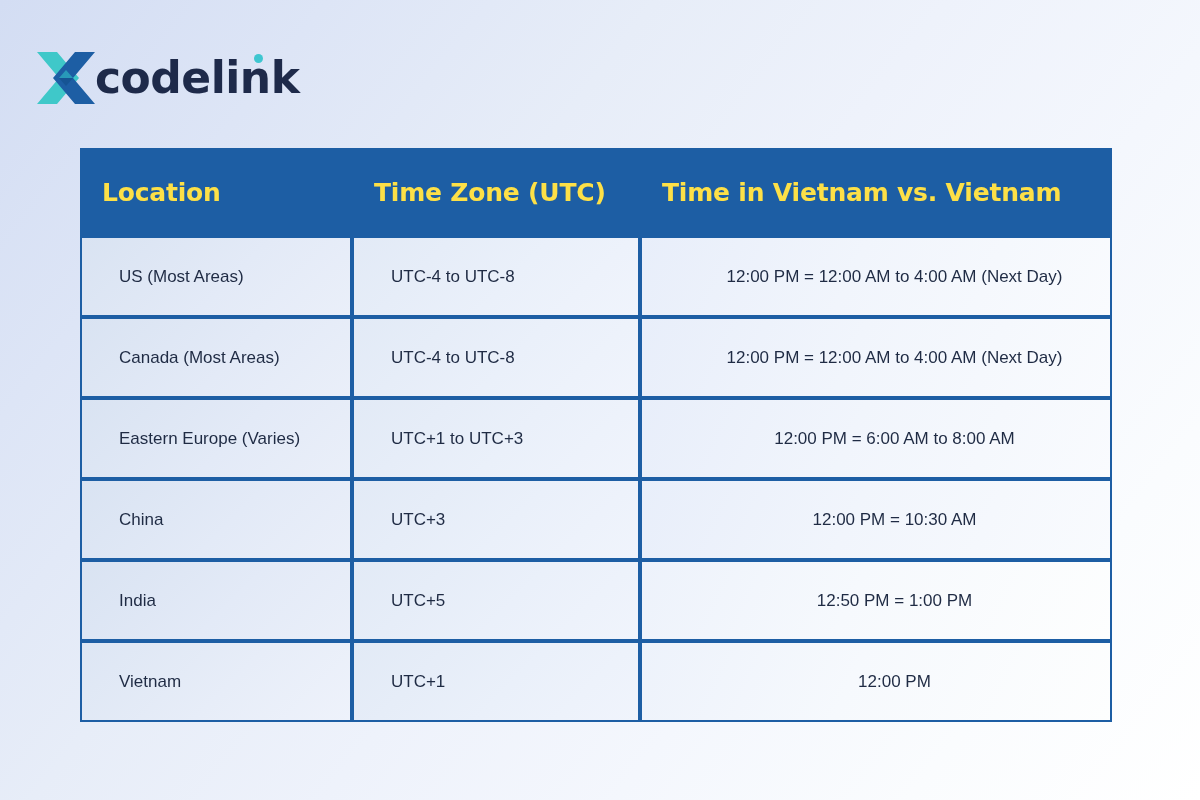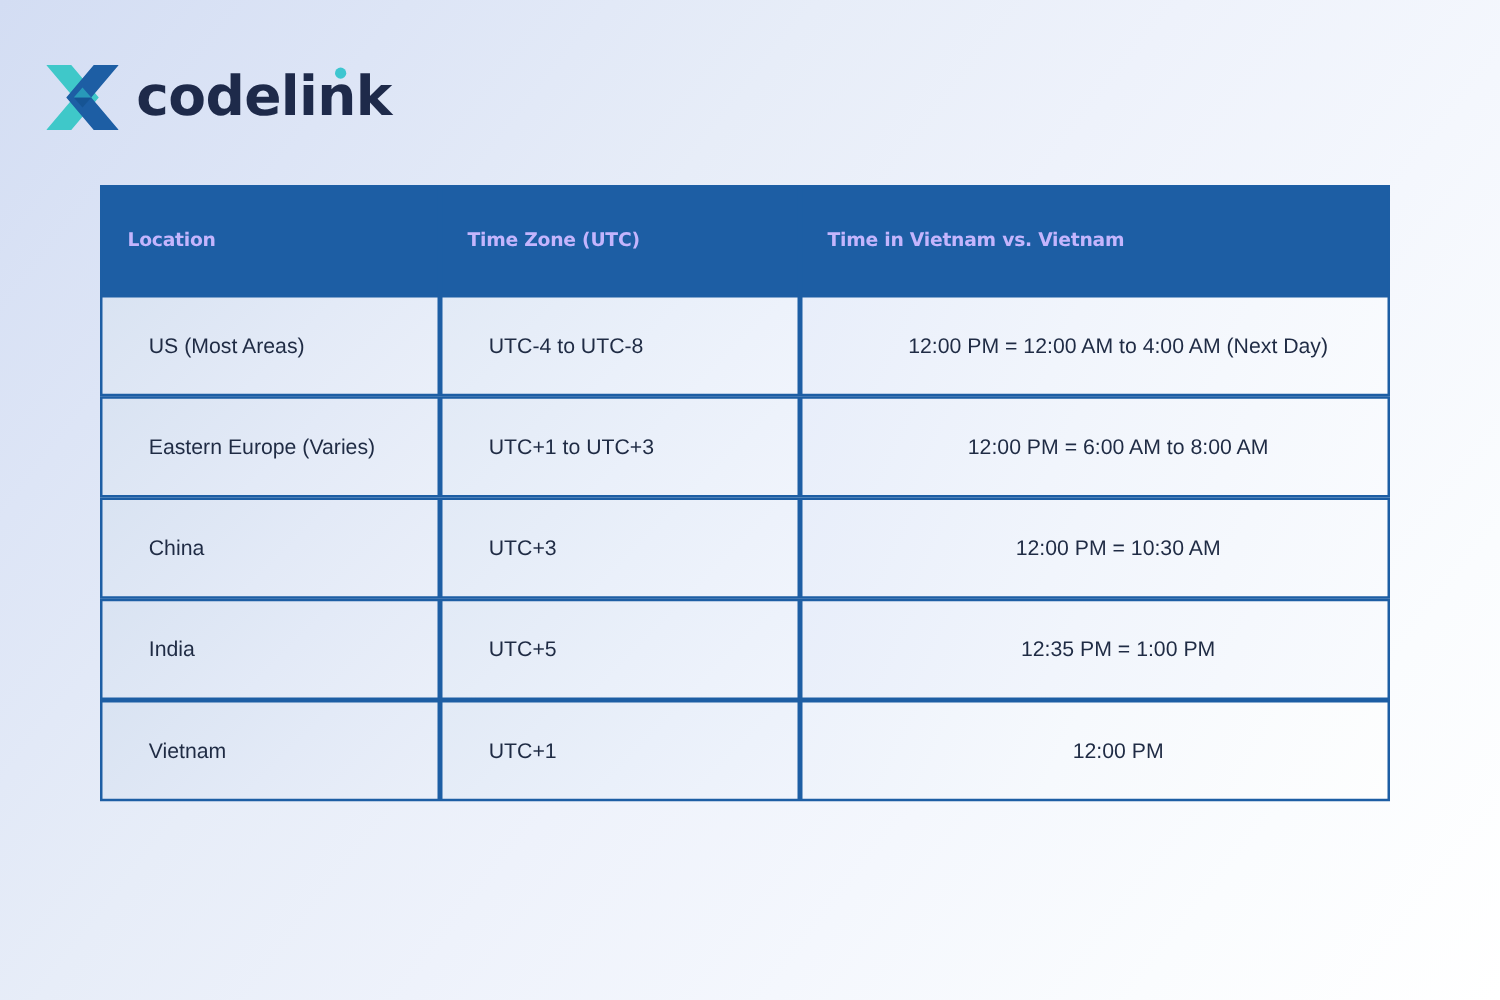--- a/index.html
+++ b/index.html
@@ -23,21 +23,20 @@
     position: relative;
   }
 
   
   .logo-block {
     position: absolute;
     left: 37px;
     top: 46px;
     display: flex;
     align-items: center;
-    gap: 14px;
   }
   .logo-mark {
     width: 58px;
     height: 64px;
     display: block;
     flex: none;
   }
   .logo-word {
     font-size: 44px;
     font-weight: 800;
@@ -71,22 +70,22 @@
   .tz-table th,
   .tz-table td {
     text-align: left;
     vertical-align: middle;
     box-sizing: border-box;
   }
 
   
   .tz-table thead th {
     background: #1d5ea4;
-    color: #c4b5fd;
-    font-size: 15px;
+    color: #fde047;
+    font-size: 25px;
     font-weight: 700;
     height: 88px;
     padding: 0 0 0 20px;
     font-family: "DejaVu Sans", sans-serif;
     letter-spacing: -0.2px;
     border: 2px solid #1d5ea4;
   }
   .tz-table thead th.c1 { width: 272px; }
   .tz-table thead th.c2 { width: 288px; }
   .tz-table thead th.c3 { width: 472px; }
@@ -142,33 +141,38 @@
       <th class="c3">Time in Vietnam vs. Vietnam</th>
     </tr>
   </thead>
   <tbody>
     <tr>
       <td class="c1">US (Most Areas)</td>
       <td class="c2">UTC-4 to UTC-8</td>
       <td class="c3">12:00 PM = 12:00 AM to 4:00 AM (Next Day)</td>
     </tr>
     <tr>
+      <td class="c1">Canada (Most Areas)</td>
+      <td class="c2">UTC-4 to UTC-8</td>
+      <td class="c3">12:00 PM = 12:00 AM to 4:00 AM (Next Day)</td>
+    </tr>
+    <tr>
       <td class="c1">Eastern Europe (Varies)</td>
       <td class="c2">UTC+1 to UTC+3</td>
       <td class="c3">12:00 PM = 6:00 AM to 8:00 AM</td>
     </tr>
     <tr>
       <td class="c1">China</td>
       <td class="c2">UTC+3</td>
       <td class="c3">12:00 PM = 10:30 AM</td>
     </tr>
     <tr>
       <td class="c1">India</td>
       <td class="c2">UTC+5</td>
-      <td class="c3">12:35 PM = 1:00 PM</td>
+      <td class="c3">12:50 PM = 1:00 PM</td>
     </tr>
     <tr>
       <td class="c1">Vietnam</td>
       <td class="c2">UTC+1</td>
       <td class="c3">12:00 PM</td>
     </tr>
   </tbody>
 </table>
 
 </body></html>

